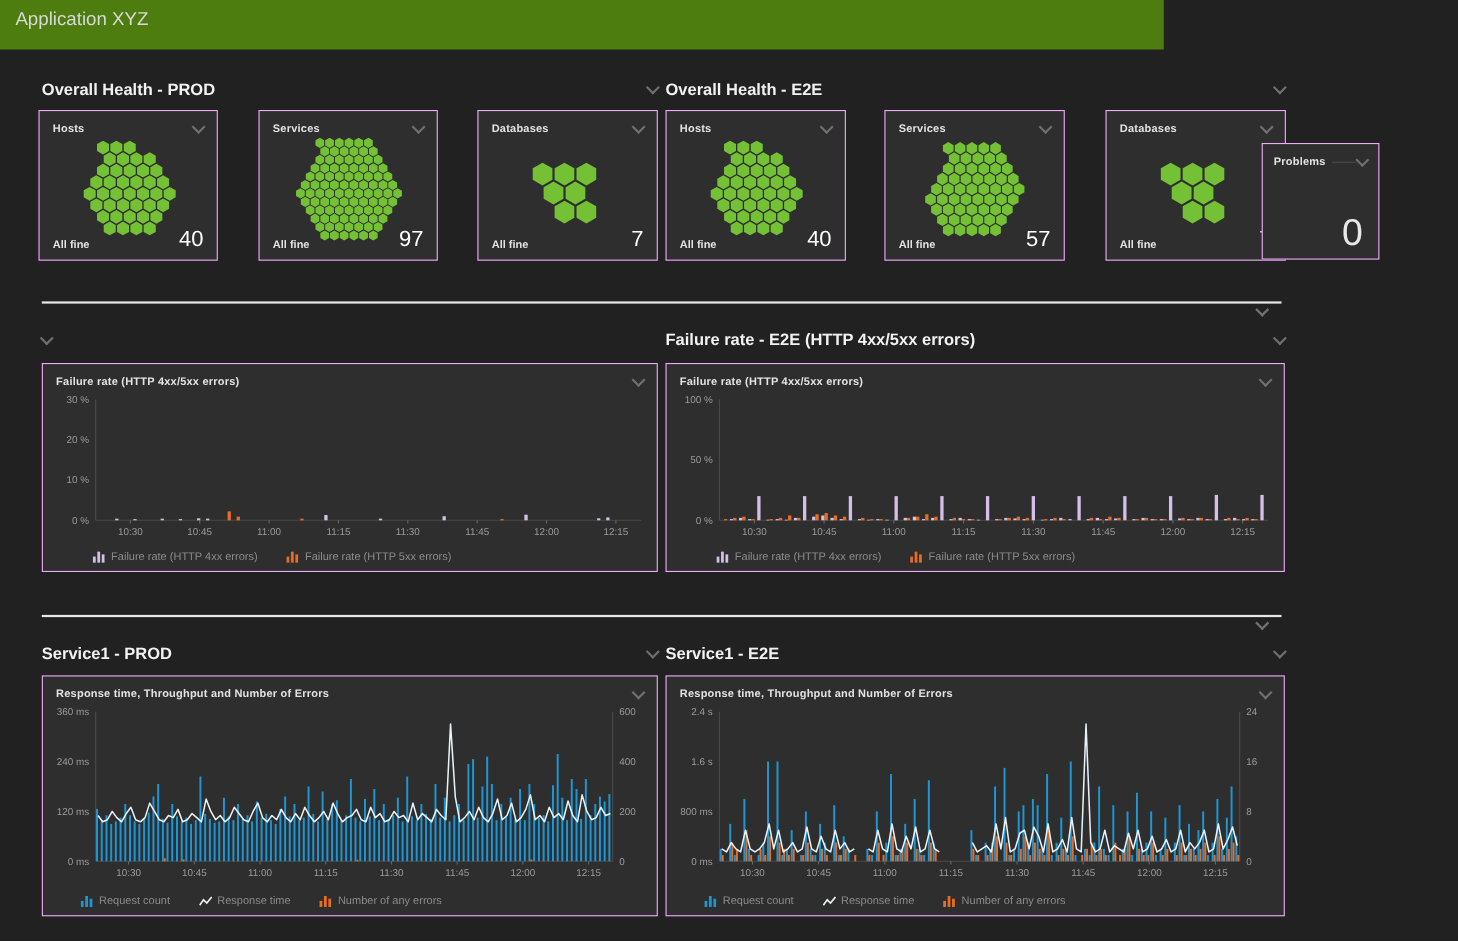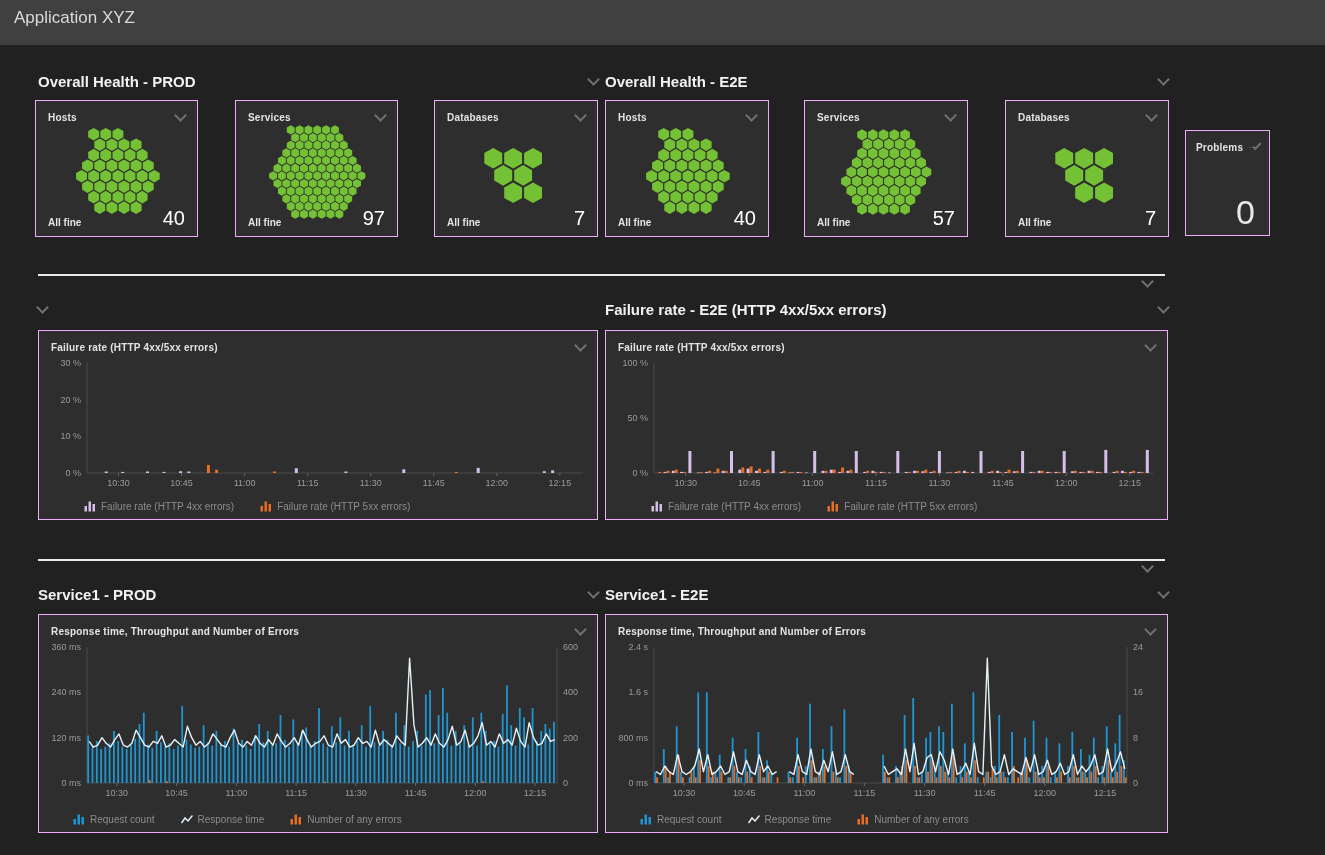--- a/index.html
+++ b/index.html
@@ -1,18 +1,18 @@
 <!DOCTYPE html>
 <html><head>
 <meta charset="utf-8">
 <style>
   html,body{margin:0;padding:0;}
   body{width:1325px;height:855px;background:#212121;position:relative;overflow:hidden;
        font-family:"Liberation Sans", sans-serif;}
-  .topbar{position:absolute;left:0;top:0;width:1325px;height:45px;background:#404040;text-align:right;}
+  .topbar{position:absolute;left:0;top:0;width:1058px;height:45px;background:#4d7c0f;text-align:right;}
   .page-title{position:absolute;left:14px;top:8px;font-size:17px;color:#d9d9d9;font-weight:400;}
   .sec-head{position:absolute;display:flex;justify-content:space-between;align-items:center;height:18px;}
   .sec-title{font-size:15px;font-weight:bold;color:#f2f2f2;}
   .chev{display:inline-block;width:7px;height:7px;border-right:2px solid #707070;border-bottom:2px solid #707070;transform:rotate(45deg);margin-top:-4px;cursor:pointer;}
   .tile{position:absolute;background:#2e2e2e;border:1px solid #f0abfc;box-sizing:border-box;}
   .tile-head{position:absolute;left:0;right:0;top:0;height:24px;display:flex;justify-content:space-between;align-items:center;padding:8px 12px 0 12px;box-sizing:border-box;}
   .tile-title{font-size:10px;font-weight:bold;color:#e3e3e3;letter-spacing:.2px;}
   .hex-wrap{position:absolute;left:50%;top:20px;transform:translateX(-50%);}
   .tile-foot{position:absolute;left:12px;right:12px;bottom:8px;display:flex;justify-content:space-between;align-items:flex-end;gap:33px;}
   .status-label{font-size:10px;font-weight:bold;color:#e3e3e3;}
@@ -368,21 +368,21 @@
         <polygon points="-2.8,9.4 6.1,14.5 6.1,24.9 -2.8,30.1 -11.8,24.9 -11.8,14.5" fill="#75c135"></polygon>
         <polygon points="17.1,9.4 26.0,14.5 26.0,24.9 17.1,30.1 8.1,24.9 8.1,14.5" fill="#75c135"></polygon>
       </svg>
     </div>
   <div class="tile-foot">
       <span class="status-label">All fine</span>
       <span class="count-label">7</span>
     </div>
 </div>
 
-<div class="tile" style="left:1185px;top:130px;width:85px;height:106px;">
+<div class="tile" style="left:1147px;top:130px;width:107px;height:106px;">
   <div class="tile-head" style="padding:8px 10px 0 10px;">
     <span class="tile-title">Problems</span>
     <span class="mini-line"></span>
     <span class="chev"></span>
   </div>
   <div class="problems-count">0</div>
 </div>
 
 <div class="divider" style="left:38px;top:274px;width:1127px;"></div>
 <span class="chev div-chev" style="left:1143px;top:281px;"></span>

